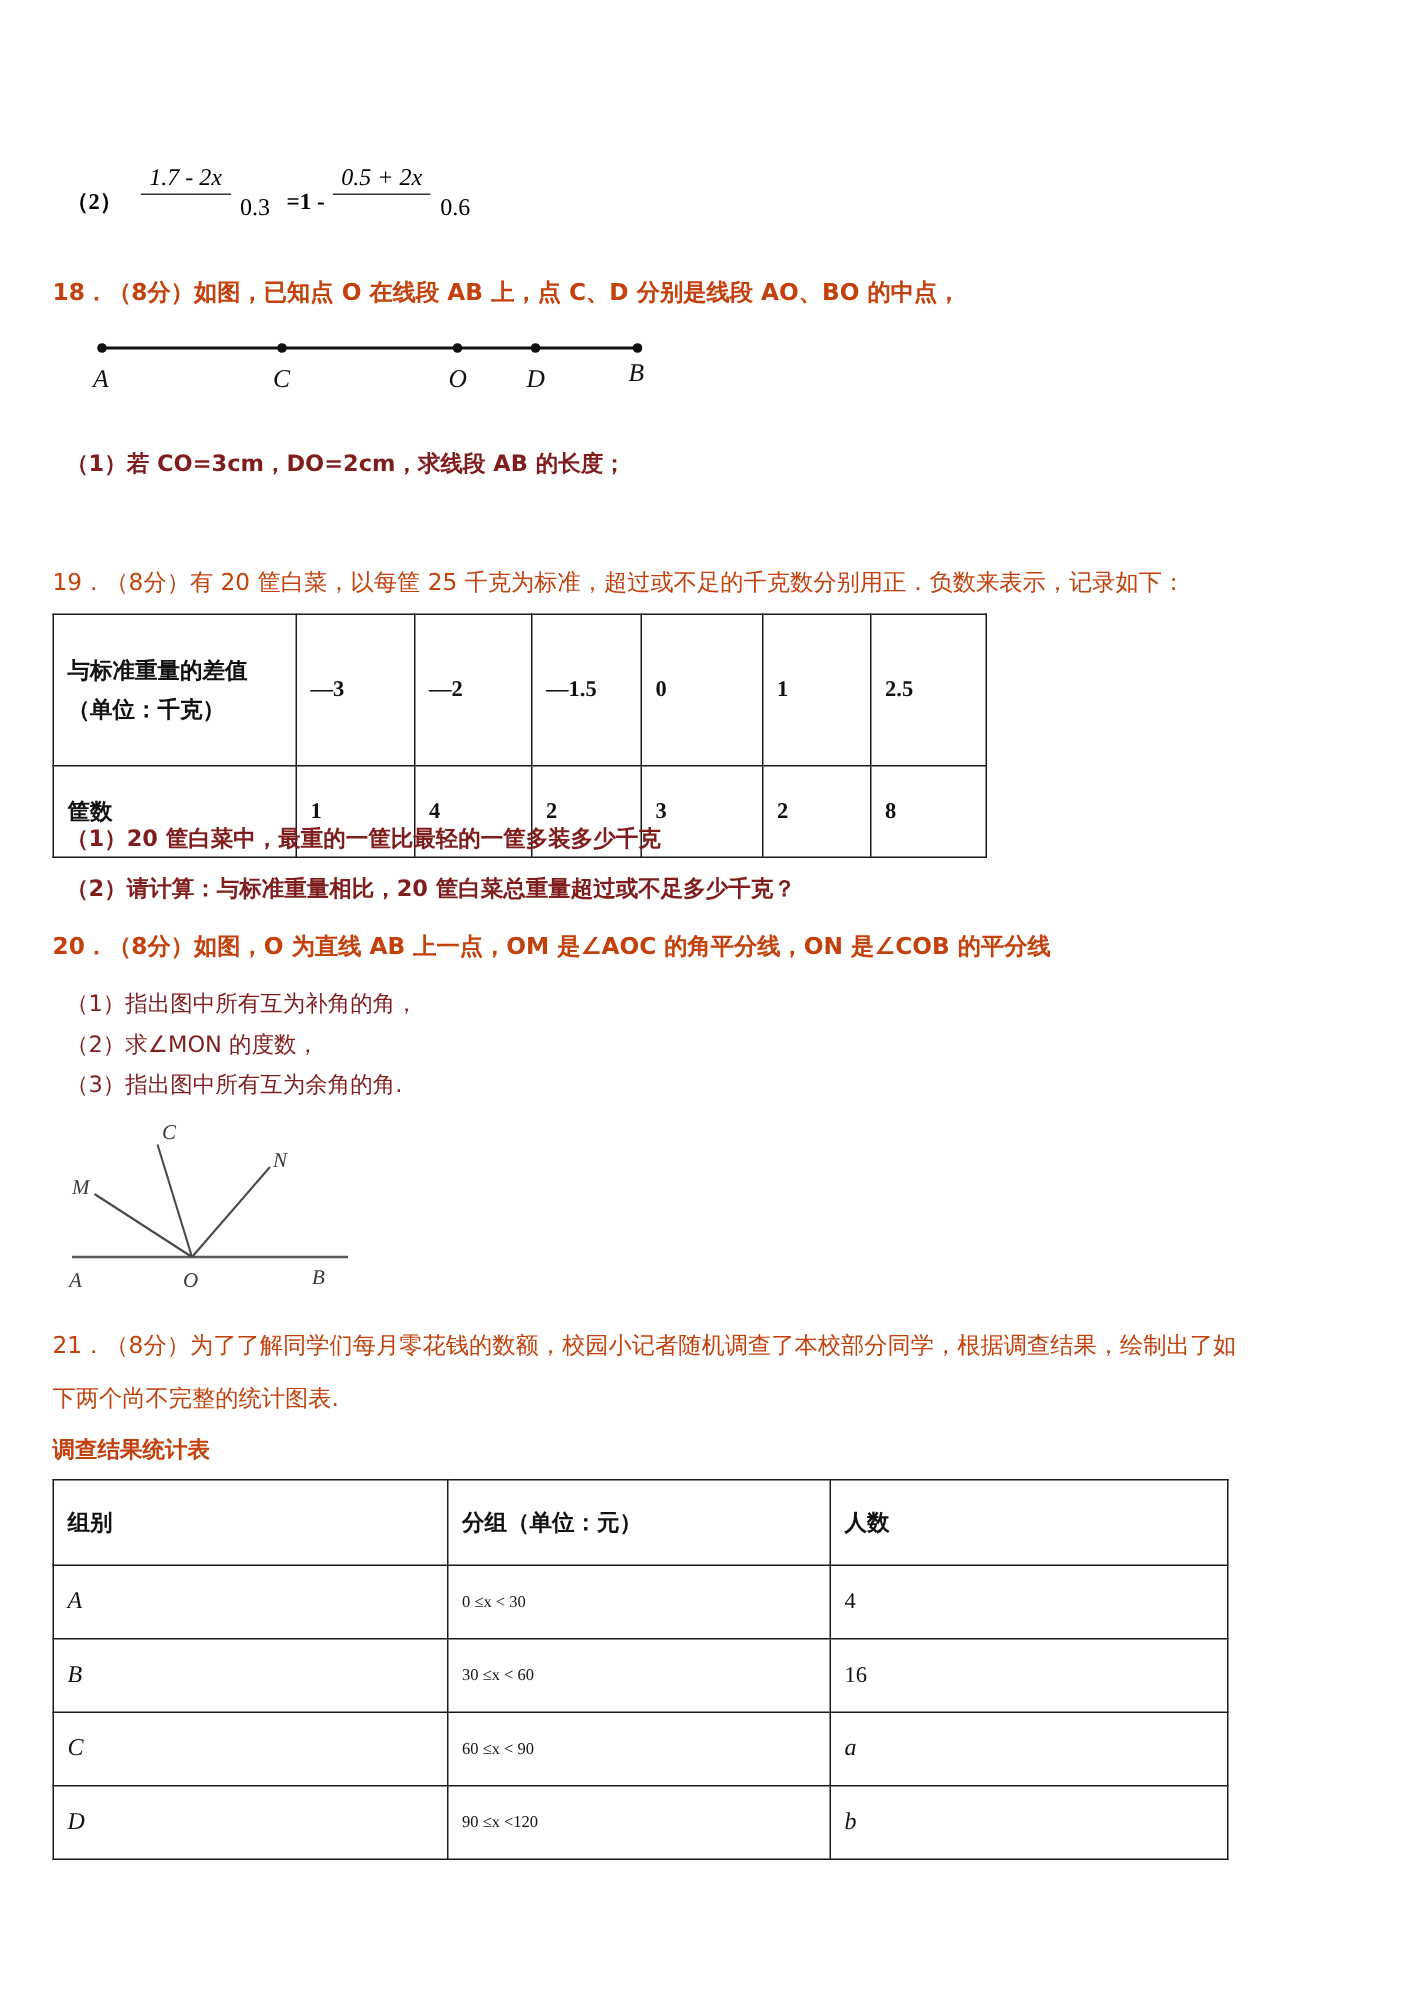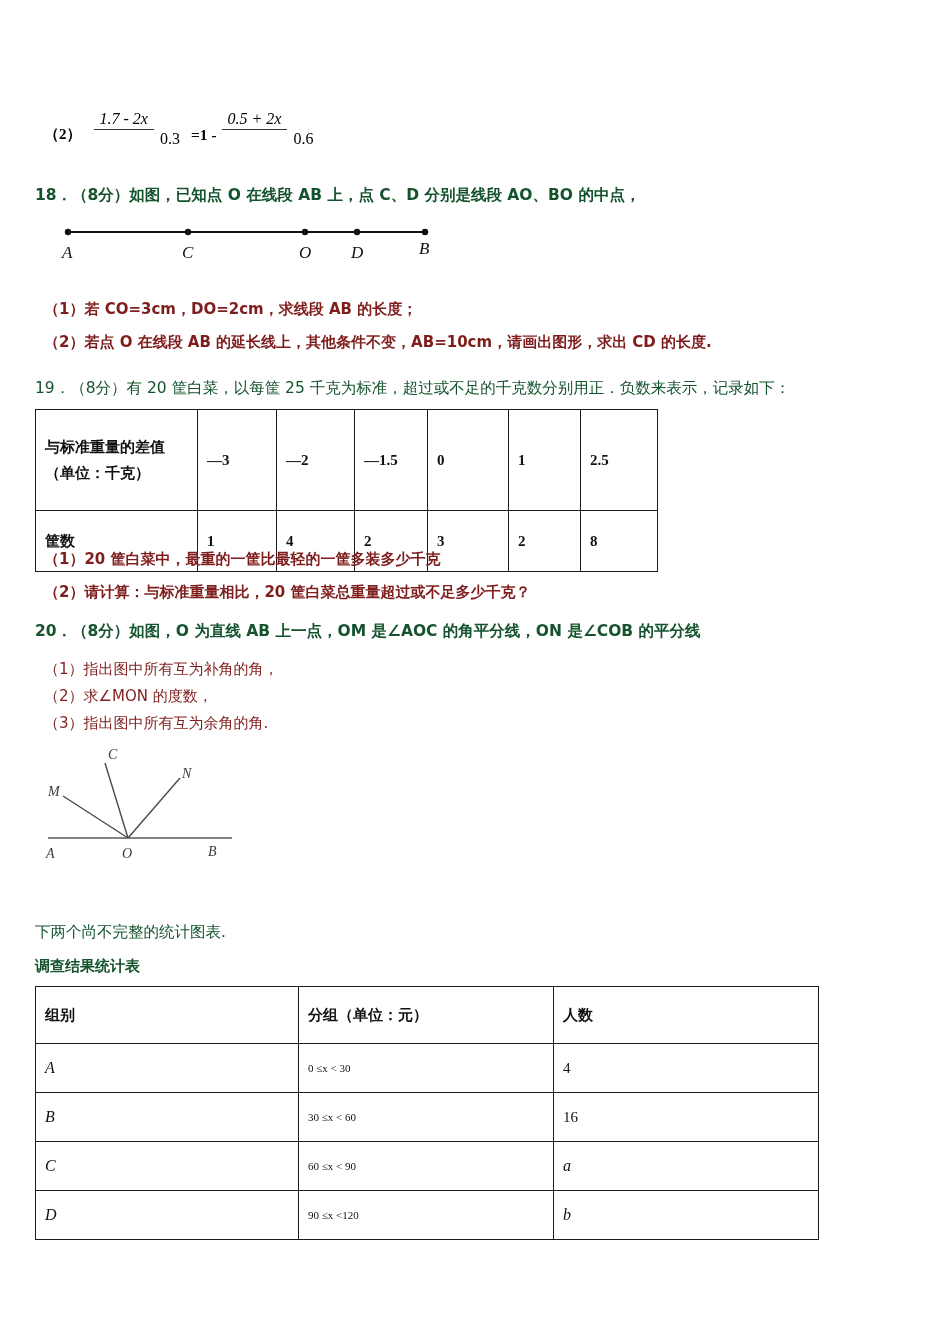--- a/index.html
+++ b/index.html
@@ -22,21 +22,21 @@
   }
 
   
   .q-line {
     position: absolute;
     font-family: "Liberation Serif", "DejaVu Serif", serif;
     font-weight: bold;
     font-size: 15.5px;
     line-height: 1.25;
     white-space: nowrap;
-    color: #14532d;
+    color: #c2410c;
   }
   .sub-line {
     position: absolute;
     font-family: "Liberation Serif", "DejaVu Serif", serif;
     font-weight: bold;
     font-size: 15px;
     white-space: nowrap;
     color: #7f1d1d;
   }
 
@@ -166,21 +166,20 @@
     <circle cx="317" cy="14" r="3.2" fill="#111"></circle>
     <circle cx="385" cy="14" r="3.2" fill="#111"></circle>
     <text x="22" y="40" font-family="Liberation Serif, serif" font-style="italic" font-size="17" fill="#111">A</text>
     <text x="142" y="40" font-family="Liberation Serif, serif" font-style="italic" font-size="17" fill="#111">C</text>
     <text x="259" y="40" font-family="Liberation Serif, serif" font-style="italic" font-size="17" fill="#111">O</text>
     <text x="311" y="40" font-family="Liberation Serif, serif" font-style="italic" font-size="17" fill="#111">D</text>
     <text x="379" y="36" font-family="Liberation Serif, serif" font-style="italic" font-size="17" fill="#111">B</text>
   </svg>
 
   <div class="sub-line cn" style="left:44px; top:300px;">（1）若 CO=3cm，DO=2cm，求线段 AB 的长度；</div>
-  <div class="sub-line cn" style="left:44px; top:333px;">（2）若点 O 在线段 AB 的延长线上，其他条件不变，AB=10cm，请画出图形，求出 CD 的长度.</div>
 
   <div class="q-line cn" style="left:35px; top:379px; font-weight:normal;">19．（8分）有 20 筐白菜，以每筐 25 千克为标准，超过或不足的千克数分别用正．负数来表示，记录如下：</div>
 
   <table id="table19" class="doc-table">
     <colgroup>
       <col style="width:162px">
         <col style="width:79px">
         <col style="width:78px">
       <col style="width:73px">
         <col style="width:81px">
@@ -230,20 +229,21 @@
 
     <line x1="92" y1="96" x2="144" y2="36" stroke="#4a4a4a" stroke-width="1.4"></line>
     <text x="72" y="17" font-family="Liberation Serif, serif" font-style="italic" font-size="14" fill="#3a3a3a">C</text>
     <text x="146" y="36" font-family="Liberation Serif, serif" font-style="italic" font-size="14" fill="#3a3a3a">N</text>
     <text x="12" y="54" font-family="Liberation Serif, serif" font-style="italic" font-size="14" fill="#3a3a3a">M</text>
     <text x="10" y="116" font-family="Liberation Serif, serif" font-style="italic" font-size="14" fill="#3a3a3a">A</text>
     <text x="86" y="116" font-family="Liberation Serif, serif" font-style="italic" font-size="14" fill="#3a3a3a">O</text>
     <text x="172" y="114" font-family="Liberation Serif, serif" font-style="italic" font-size="14" fill="#3a3a3a">B</text>
   </svg>
 
+  <div class="q-line cn" style="left:35px; top:888px; font-weight:normal;">21．（8分）为了了解同学们每月零花钱的数额，校园小记者随机调查了本校部分同学，根据调查结果，绘制出了如</div>
   <div class="q-line cn" style="left:35px; top:923px; font-weight:normal;">下两个尚不完整的统计图表.</div>
   <div class="q-line cn" style="left:35px; top:957px; font-size:15px;">调查结果统计表</div>
 
   <table id="table21" class="doc-table">
     <colgroup>
       <col style="width:263px">
         <col style="width:255px">
         <col style="width:265px">
     </colgroup>
     <tbody>

